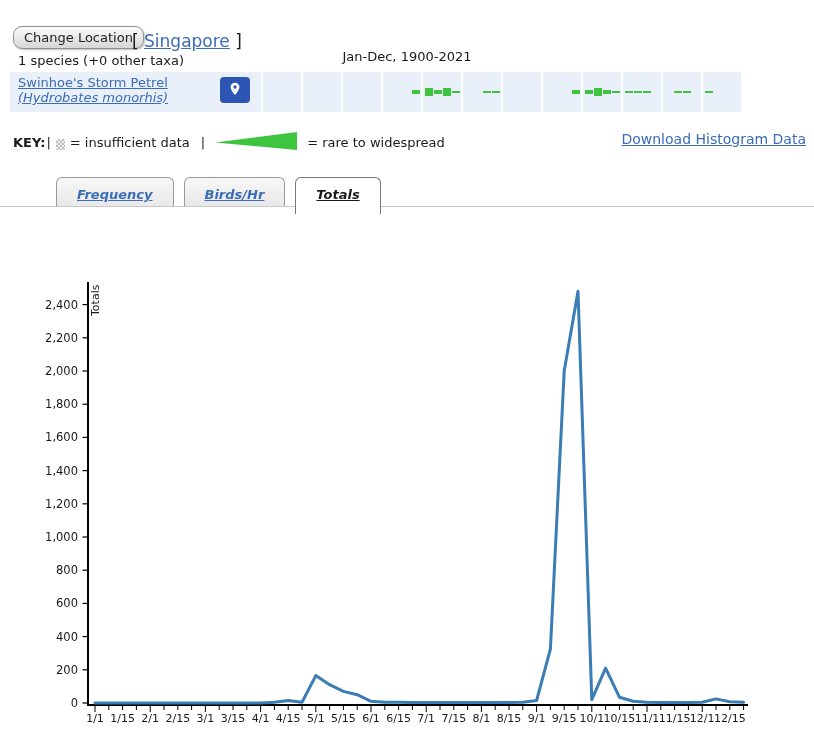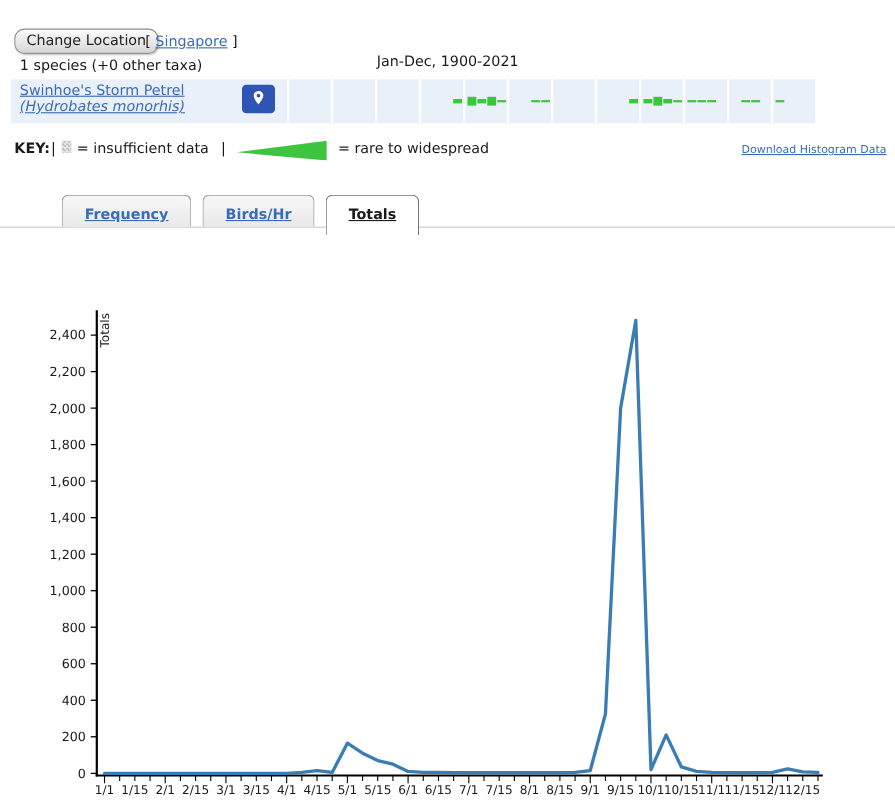--- a/index.html
+++ b/index.html
@@ -4,54 +4,54 @@
 <style>
   html,body { margin:0; padding:0; background:#fff; }
   body { width:814px; height:735px; font-family:"DejaVu Sans","Liberation Sans",sans-serif; color:#1a1a1a; }
   .page { position:relative; width:814px; height:735px; overflow:hidden; background:#fff; }
 
   .page-title { position:absolute; top:1px; left:0; width:100%; text-align:center; font-size:13px;margin-top:48px; }
 
   .change-loc { position:absolute; left:13px; top:26px; font-size:13px; font-family:inherit; color:#222;
     padding:3px 10px; background:linear-gradient(#fcfcfc,#d6d6d6); border:1px solid #8f8f8f;
     border-radius:9px; box-shadow:1px 1px 2px rgba(0,0,0,.25); cursor:pointer; }
-  .loc-wrap { position:absolute; left:132px; top:31px; font-size:13px;text-align:center; }
+  .loc-wrap { position:absolute; left:132px; top:31px; font-size:17px;text-align:center; }
   .link { color:#3a6cb7; text-decoration:underline; cursor:pointer; }
 
   .summary { position:absolute; left:18px; top:53px; font-size:13px; }
 
   .month-header { position:absolute; left:263px; top:48px; display:flex; gap:2px; }
   .month-cell { width:38px; height:22px; background:#92a8dc; color:#f3f7fd; font-size:13px;
     line-height:22px; padding-left:7px; box-sizing:border-box; overflow:hidden; }
 
   .species-row { position:absolute; left:10px; top:72px; display:flex; gap:2px; height:40px; }
   .species-cell { width:251px; background:#e9f0fa; position:relative; }
   .species-links { position:absolute; left:8px; top:3px; font-size:13px; line-height:15px; white-space:nowrap; }
   .sci { font-style:italic; }
   .map-btn { position:absolute; right:11px; top:5px; width:30px; height:26px; background:#2e54b4;
     border-radius:4px; display:flex; align-items:center; justify-content:center; cursor:pointer; }
   .bar-cell { width:38px; background:#e9f0fa; display:flex; align-items:center; justify-content:center;
     box-sizing:border-box; padding:0 1px; }
   .slot { width:9px; height:100%; display:flex; align-items:center; justify-content:center; }
   .gbar { width:8px; background:#3ec43e; }
   .lv1 { height:2px; } .lv2 { height:4px; } .lv3 { height:8px; }
 
-  .key-row { position:absolute; left:13px; top:128px; height:22px; display:flex; align-items:flex-start;
+  .key-row { position:absolute; left:13px; top:128px; height:22px; display:flex; align-items:flex-end;
     font-size:13px; gap:5px; }
   .key-label { font-weight:bold; }
   .checker { width:9px; height:11px;
     background:conic-gradient(#bfbfbf 25%,#ececec 25% 50%,#bfbfbf 50% 75%,#ececec 75%);
     background-size:4px 4px; }
   .wedge { width:82px; height:18px; background:#3ec43e; clip-path:polygon(0 58%,100% 0,100% 100%); margin:0 5px; }
-  .download { position:absolute; right:8px; top:131px; font-size:10px; }
+  .download { position:absolute; right:8px; top:131px; font-size:14px; }
 
   .tabs-line { position:absolute; left:0; top:206px; width:814px; border-top:1px solid #c9c9c9; z-index:1; }
   .tabs { position:absolute; left:56px; top:177px; display:flex; gap:10px; align-items:flex-start; z-index:2; }
   .tab { box-sizing:border-box; height:29px; padding:6px 20px 4px; background:linear-gradient(#f7f7f7,#e9e9e9);
-    border:1px solid #999; border-bottom:none; border-radius:6px 6px 0 0; cursor:pointer; position:relative; z-index:2; }
+    border:1px solid #999; border-bottom:none; border-radius:6px 6px 0 0; cursor:pointer; position:relative; z-index:2;font-style:italic; }
   .tab-label { font-size:13px; font-weight:bold; color:#3a6cb7; text-decoration:underline; white-space:nowrap; }
   .tab.active { height:37px; background:#fff; border-color:#777; z-index:3; }
   .tab.active .tab-label { color:#1a1a1a; }
 
   .chart { position:absolute; left:0; top:270px; }
   svg text { font-family:"DejaVu Sans","Liberation Sans",sans-serif; fill:#1a1a1a; }
   .ylab { font-size:11.5px; }
   .xlab { font-size:11px; }
 </style>
 </head>

